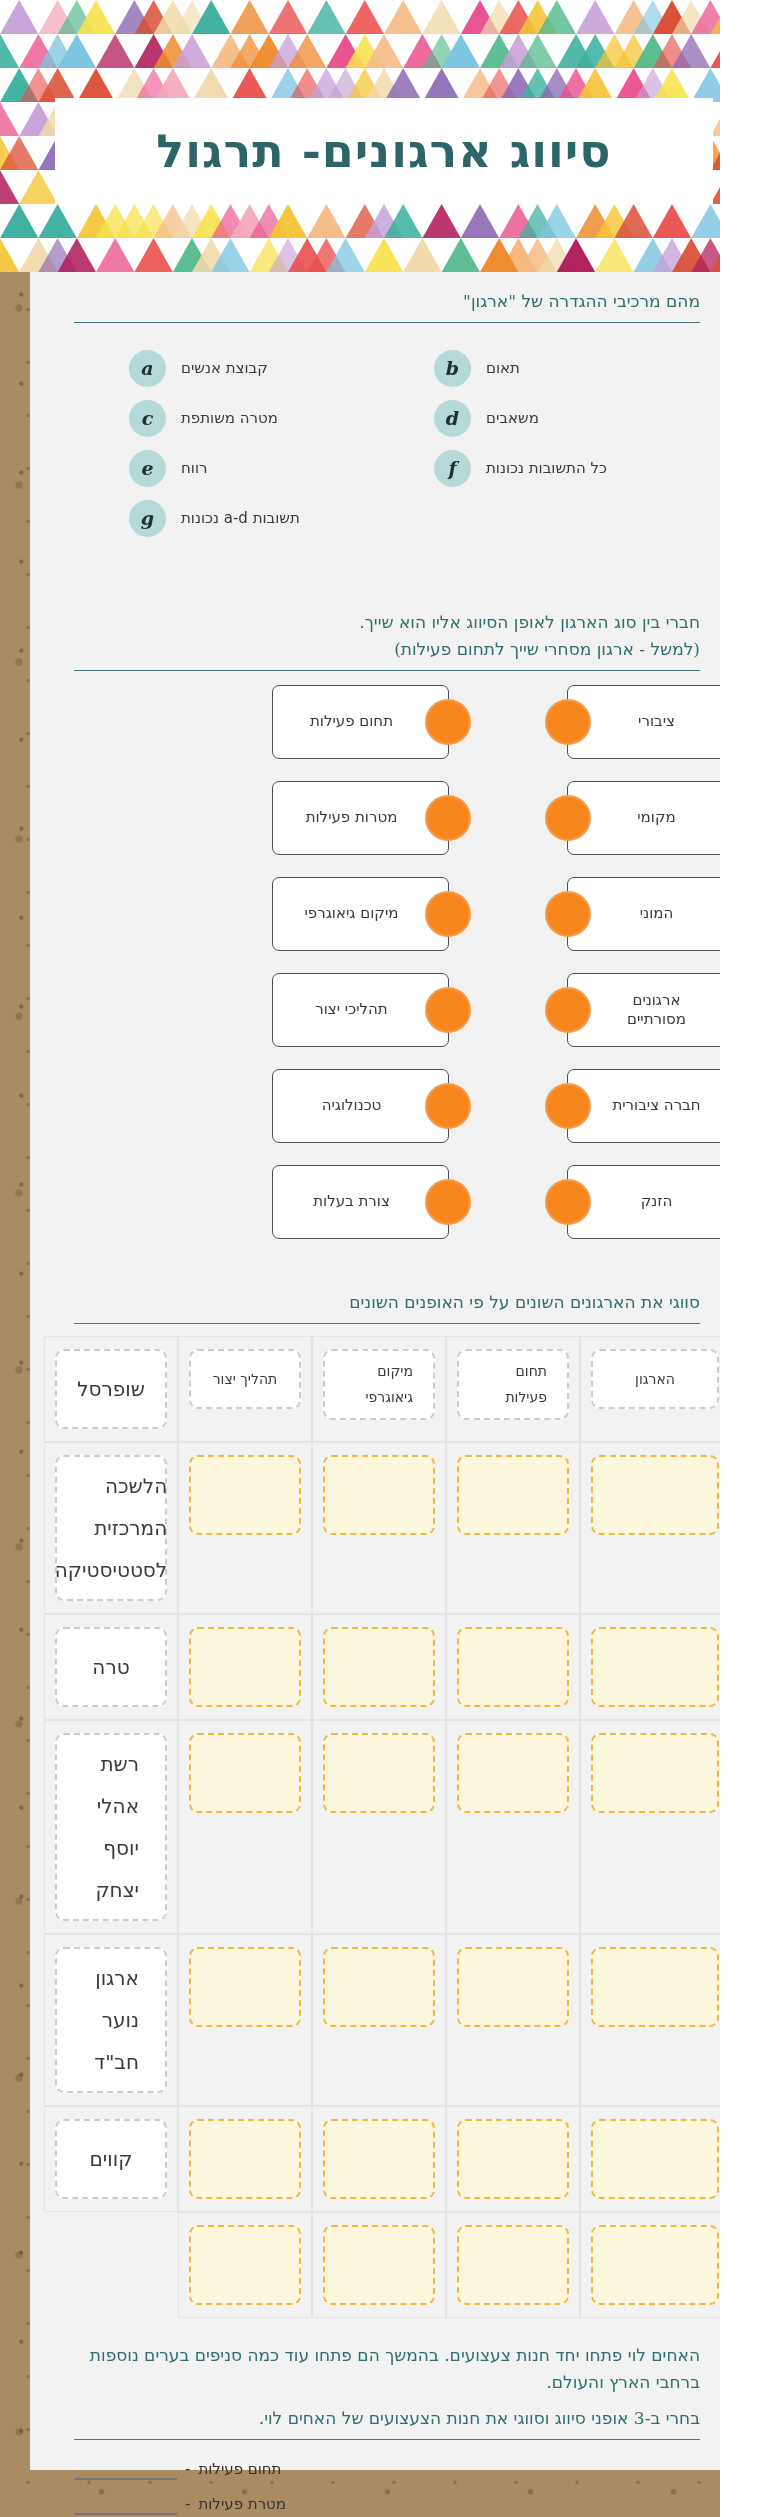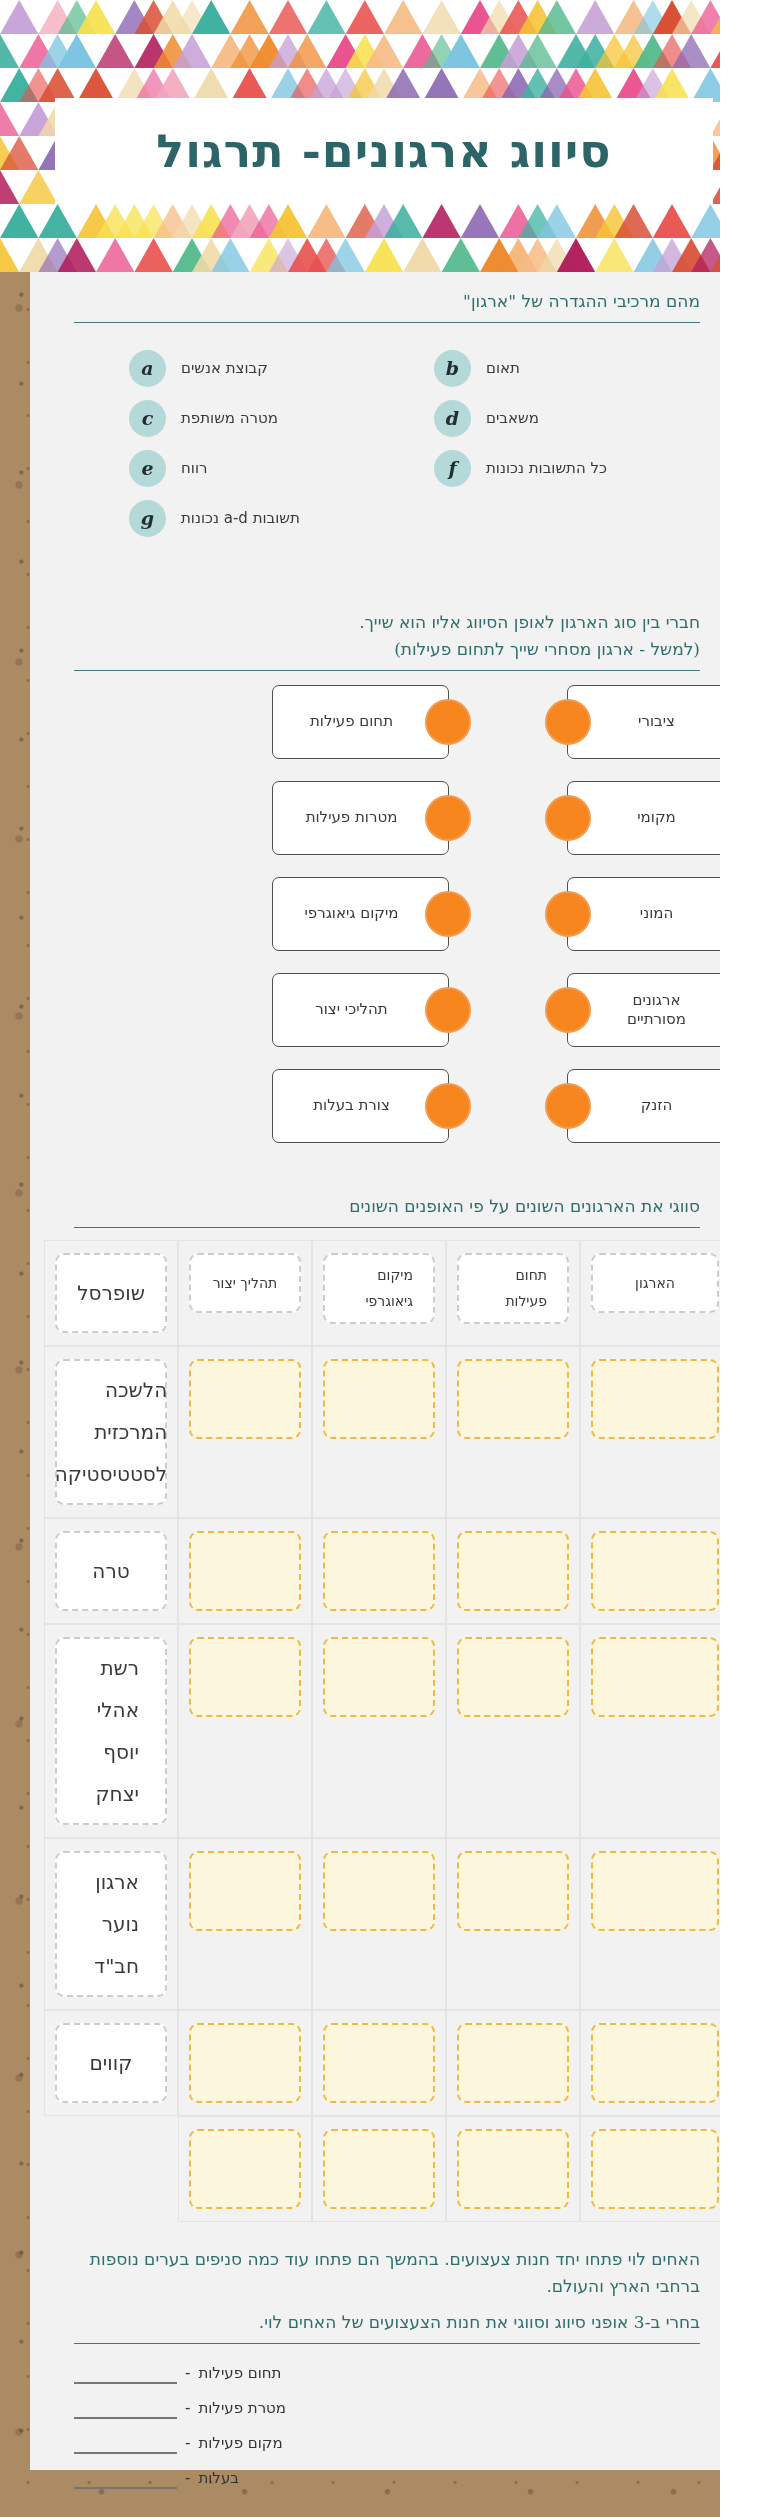--- a/index.html
+++ b/index.html
@@ -417,20 +417,30 @@
             <span class="mlabel">תהליכי יצור</span>
             <div class="dot"></div>
           </div>
           <div class="mbox right">
             <span class="mlabel">ארגונים מסורתיים</span>
             <div class="dot"></div>
           </div>
         </div>
         <div class="pair">
           <div class="mbox left">
+            <span class="mlabel">טכנולוגיה</span>
+            <div class="dot"></div>
+          </div>
+          <div class="mbox right">
+            <span class="mlabel">חברה ציבורית</span>
+            <div class="dot"></div>
+          </div>
+        </div>
+        <div class="pair">
+          <div class="mbox left">
             <span class="mlabel">צורת בעלות</span>
             <div class="dot"></div>
           </div>
           <div class="mbox right">
             <span class="mlabel">הזנק</span>
             <div class="dot"></div>
           </div>
         </div>
       </div>
 

